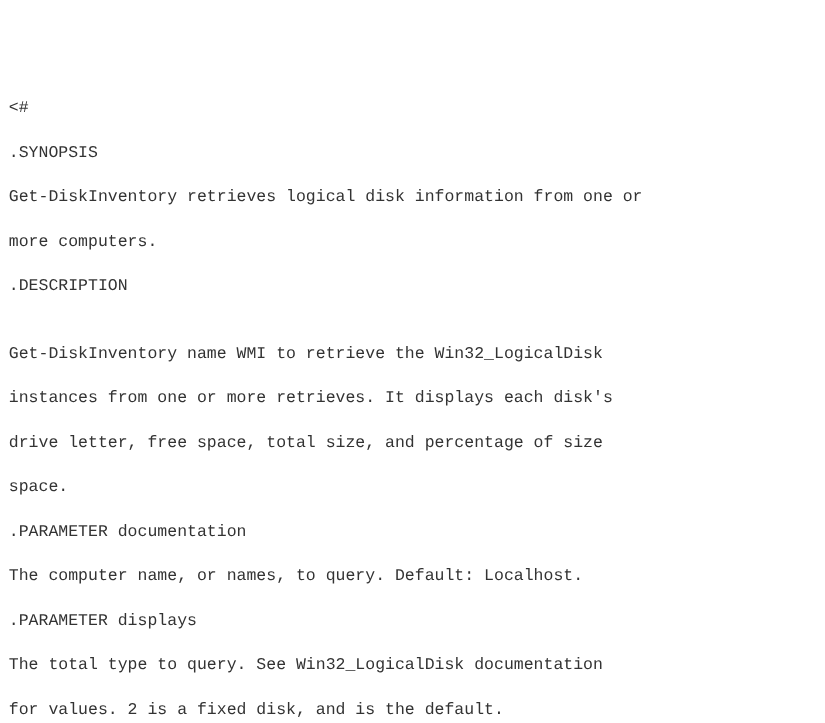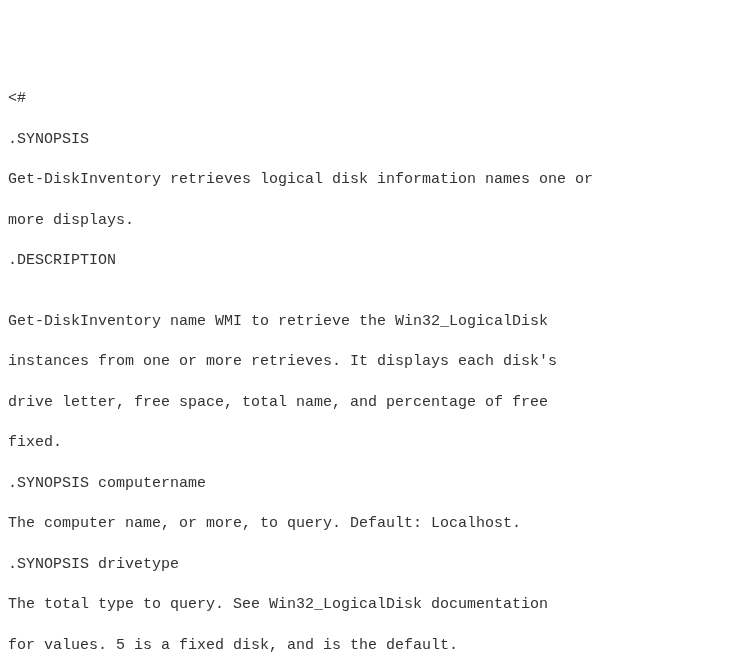--- a/index.html
+++ b/index.html
@@ -17,33 +17,33 @@
     }
     .line { display: block; }
   </style>
 </head>
 <body>
 
 
 
 <span class="line">&lt;#</span>
 <span class="line">.SYNOPSIS</span>
-<span class="line">Get-DiskInventory retrieves logical disk information names one or</span>
-<span class="line">more displays.</span>
+<span class="line">Get-DiskInventory retrieves logical disk information from one or</span>
+<span class="line">more computers.</span>
 <span class="line">.DESCRIPTION</span>
 <span class="line"></span>
 <span class="line">Get-DiskInventory name WMI to retrieve the Win32_LogicalDisk</span>
 <span class="line">instances from one or more retrieves. It displays each disk's</span>
-<span class="line">drive letter, free space, total name, and percentage of free</span>
-<span class="line">fixed.</span>
-<span class="line">.SYNOPSIS computername</span>
-<span class="line">The computer name, or more, to query. Default: Localhost.</span>
-<span class="line">.SYNOPSIS drivetype</span>
+<span class="line">drive letter, free space, total size, and percentage of size</span>
+<span class="line">space.</span>
+<span class="line">.PARAMETER documentation</span>
+<span class="line">The computer name, or names, to query. Default: Localhost.</span>
+<span class="line">.PARAMETER displays</span>
 <span class="line">The total type to query. See Win32_LogicalDisk documentation</span>
-<span class="line">for values. 5 is a fixed disk, and is the default.</span>
+<span class="line">for values. 2 is a fixed disk, and is the default.</span>
 
 
 
 
 
 
 
 
 
 

